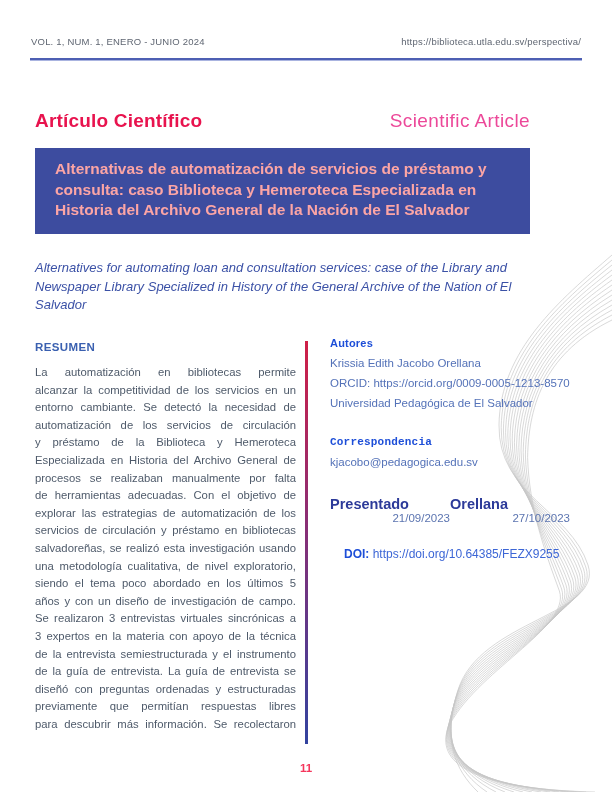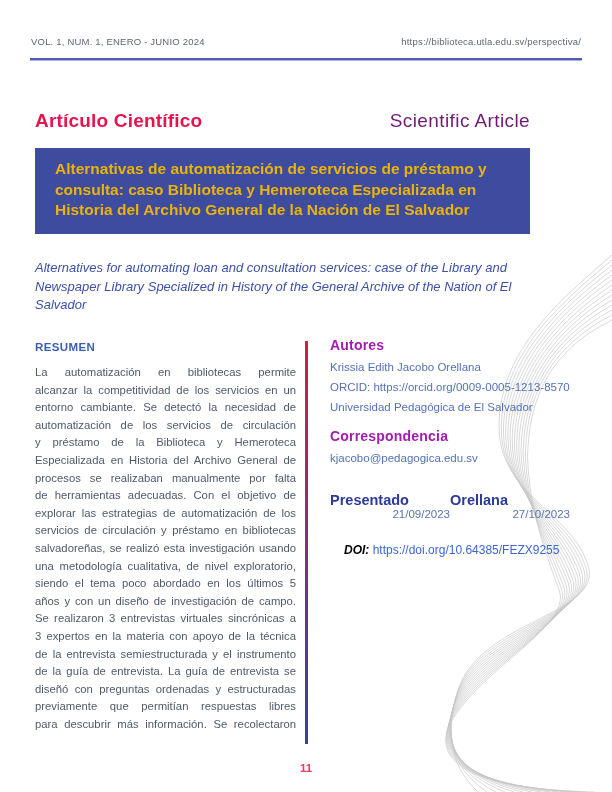--- a/index.html
+++ b/index.html
@@ -15,51 +15,51 @@
   .layer { position:absolute; z-index:1; }
 
   
   .journal-header { left:31px; top:36px; width:550px; display:flex; justify-content:space-between;
     font-size:9.5px; color:#5f6672; letter-spacing:0.2px; }
   .header-rule { left:30px; top:58px; width:552px; height:2px; background:#4d5fb3; border-bottom:1px solid #aab4e0; }
 
   
   .type-row { left:35px; top:110px; width:495px; display:flex; justify-content:space-between; align-items:baseline;gap:39px; }
   .type-es { font-size:19px; font-weight:bold; color:#e8134e; letter-spacing:0.2px; }
-  .type-en { font-size:19px; font-weight:normal; color:#701a75; letter-spacing:0.4px; }
+  .type-en { font-size:19px; font-weight:normal; color:#ec4899; letter-spacing:0.4px; }
 
   
   .title-box { left:35px; top:148px; width:495px; box-sizing:border-box; background:#3d4c9f;
     padding:11px 24px 13px 20px; }
-  .title-es { color:#eab308; font-size:15.5px; font-weight:bold; line-height:20.5px; }
+  .title-es { color:#fca5a5; font-size:15.5px; font-weight:bold; line-height:20.5px; }
 
   .title-en { left:35px; top:259px; width:505px; color:#3b51a6; font-style:italic;
     font-size:13px; line-height:18.5px; }
 
   
   .abstract-heading { left:35px; top:341px; font-size:11.5px; font-weight:bold; color:#3a60b0; letter-spacing:0.4px; }
   .abstract-body { left:35px; top:364px; width:261px; }
   .abstract-line { font-size:11.3px; line-height:17.6px; color:#4e5a6a;
     text-align:justify; text-align-last:justify; white-space:normal; }
 
   
   .divider { left:305px; top:341px; width:2.5px; height:403px;
     background:linear-gradient(to bottom, #cf1f47 0%, #8a2e74 45%, #32439f 100%); }
 
   
   .right-col { left:330px; top:337px; width:252px; }
-  .section-heading { font-size:14px; font-weight:bold; color:#a21caf; letter-spacing:0.2px; }
+  .section-heading { font-size:11px; font-weight:bold; color:#1d4ed8; letter-spacing:0.2px; }
   .meta-line { font-size:11.5px; color:#5472b8; margin-top:8px; }
-  .corresp-heading { margin-top:15px; }
+  .corresp-heading { margin-top:27px;font-family:Liberation Mono, monospace; }
   .dates-row { display:flex; margin-top:28px; }
   .date-col { width:120px; }
   .date-heading { font-size:14.5px; font-weight:bold; color:#2c3a99; }
   .date-value { font-size:11.5px; color:#5b74b0; margin-top:0;text-align:right; }
   .doi-line { margin-top:23px; padding-left:14px; font-size:12px; }
-  .doi-label { font-weight:bold; color:#000000;font-style:italic; }
+  .doi-label { font-weight:bold; color:#1d4ed8; }
   .doi-url { color:#3c66d6; }
 
   
   .page-number { left:0; top:762px; width:612px; text-align:center;
     font-size:11.5px; font-weight:bold; color:#f5365c; }
 </style>
 </head>
 <body>
 
 <div class="page">

